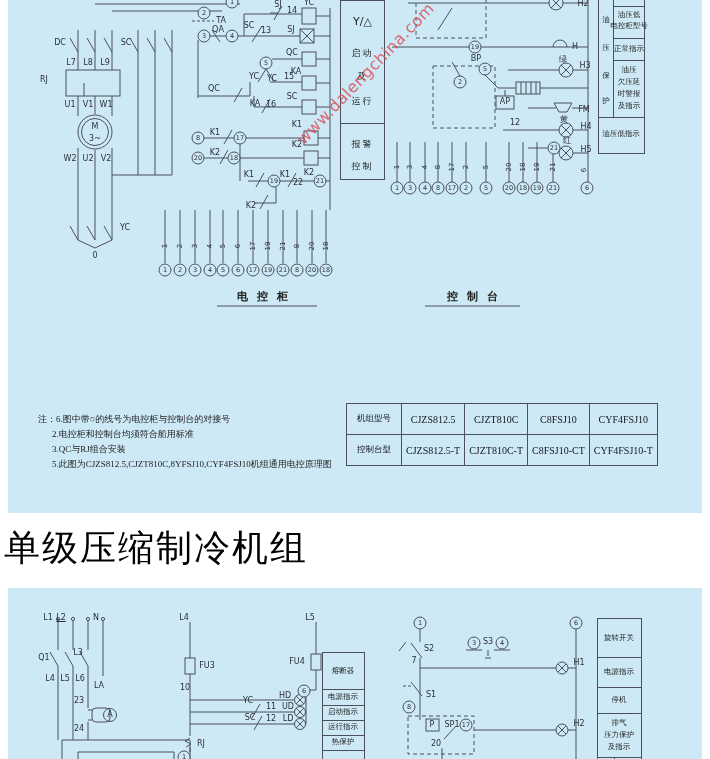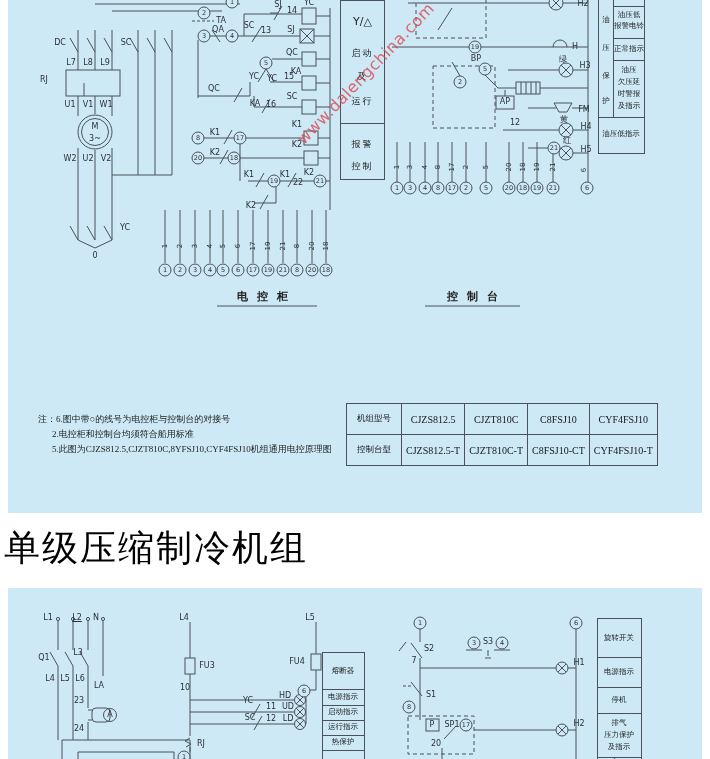--- a/index.html
+++ b/index.html
@@ -142,35 +142,36 @@
       <div class="vl" style="left:14px;top:0;height:119px;"></div>
       <div class="hl" style="left:14px;right:0;top:8px;"></div>
       <div class="hl" style="left:14px;right:0;top:40px;"></div>
       <div class="hl" style="left:14px;right:0;top:62px;"></div>
       <div class="hl" style="left:0;right:0;top:119px;"></div>
       <div class="tx" style="left:7px;top:22px">油</div>
       <div class="tx" style="left:7px;top:50px">压</div>
       <div class="tx" style="left:7px;top:78px">保</div>
       <div class="tx" style="left:7px;top:103px">护</div>
       <div class="tx" style="left:30px;top:17px">油压低</div>
-      <div class="tx" style="left:30px;top:28px">报警电铃</div>
+      <div class="tx" style="left:30px;top:28px">电控柜型号</div>
       <div class="tx" style="left:30px;top:51px">正常指示</div>
       <div class="tx" style="left:30px;top:72px">油压</div>
       <div class="tx" style="left:30px;top:84px">欠压延</div>
       <div class="tx" style="left:30px;top:96px">时警报</div>
       <div class="tx" style="left:30px;top:108px">及指示</div>
       <div class="tx" style="left:22px;top:136px">油压低指示</div>
     </div>
 
     <div class="caption" style="left:259px;top:296px;">电控柜</div>
     <div class="caption" style="left:469px;top:296px;">控制台</div>
 
     <div class="notes">
         <div class="note-line first">注：6.图中带○的线号为电控柜与控制台的对接号</div>
         <div class="note-line">2.电控柜和控制台均须符合船用标准</div>
+        <div class="note-line">3.QC与RJ组合安装</div>
         <div class="note-line">5.此图为CJZS812.5,CJZT810C,8YFSJ10,CYF4FSJ10机组通用电控原理图</div>
       </div>
 
     <table class="models">
       <tbody>
           <tr>
             <td class="hd">机组型号</td>
             <td>CJZS812.5</td>
             <td>CJZT810C</td>
             <td>C8FSJ10</td>
@@ -369,21 +370,21 @@
         <div class="hl" style="top:138px"></div>
       <div class="vl" style="left:16px;top:138px;height:3px;"></div>
       <div class="tx" style="left:21px;top:19px">旋转开关</div>
       <div class="tx" style="left:21px;top:53px">电源指示</div>
       <div class="tx" style="left:21px;top:81px">停机</div>
       <div class="tx" style="left:21px;top:104px">排气</div>
       <div class="tx" style="left:21px;top:116px">压力保护</div>
       <div class="tx" style="left:21px;top:128px">及指示</div>
     </div>
   <span class="lbl" style="left: 40px; top: 30px;">L1</span>
-      <span class="lbl" style="left: 69px; top: 30px; text-decoration: underline;">L2</span>
+      <span class="lbl" style="left: 53px; top: 30px; text-decoration: underline;">L2</span>
       <span class="lbl" style="left: 70px; top: 21px; margin-top: 44px;">L3</span>
       <span class="lbl" style="left: 88px; top: 30px;">N</span>
       <span class="lbl" style="left: 36px; top: 70px;">Q1</span>
       <span class="lbl" style="left: 42px; top: 91px;">L4</span>
       <span class="lbl" style="left: 57px; top: 91px;">L5</span>
       <span class="lbl" style="left: 72px; top: 91px;">L6</span>
       <span class="lbl" style="left: 91px; top: 98px;">LA</span>
       <span class="lbl" style="left: 71px; top: 113px;">23</span>
       <span class="lbl" style="left: 102px; top: 127px;">A</span>
       <span class="lbl" style="left: 71px; top: 141px;">24</span>

